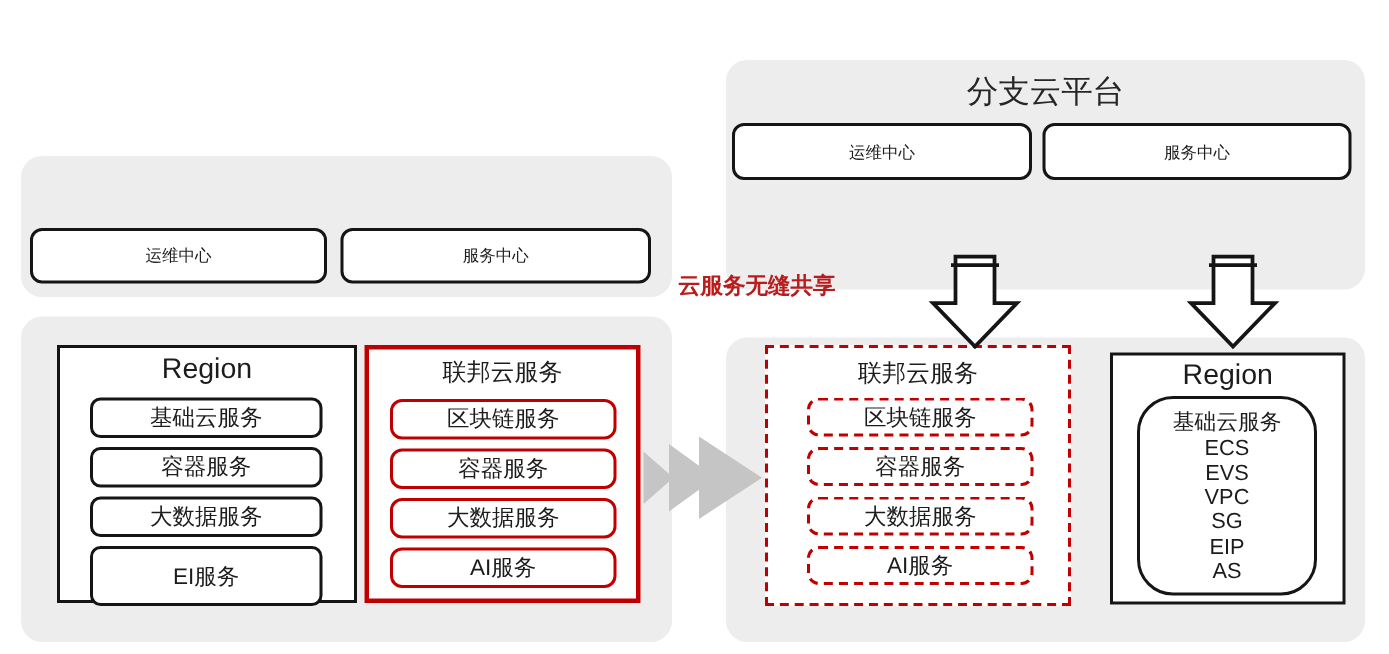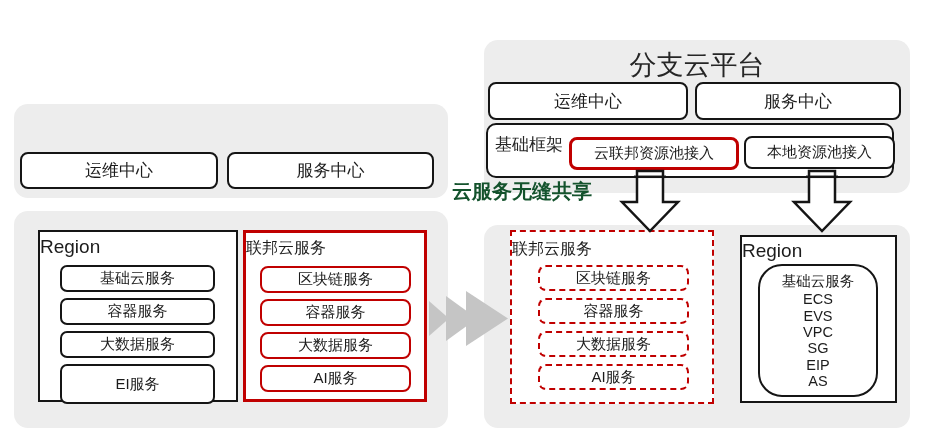--- a/index.html
+++ b/index.html
@@ -1,31 +1,31 @@
 <!DOCTYPE html>
 <html><head>
 <meta charset="utf-8">
 <style>
   html,body{margin:0;padding:0;background:#fff;}
   .canvas{position:relative;width:926px;height:436px;background:#fff;overflow:hidden;
           font-family:"Liberation Sans","DejaVu Sans",sans-serif;color:#1c1c1c;}
   .panel{position:absolute;background:#ededed;border-radius:14px;}
-  .panel-title{position:absolute;left:0;right:0;text-align:center;font-size:27px;color:#262626;}
+  .panel-title{position:absolute;left:0;right:0;text-align:center;font-size:21px;color:#262626;}
   .pill{position:absolute;background:#fff;border:2px solid #151515;border-radius:8px;
-        display:flex;align-items:center;justify-content:center;font-size:17px;}
+        display:flex;align-items:center;justify-content:center;font-size:11px;}
   .sqbox{position:absolute;background:#fff;border:2.5px solid #151515;box-sizing:border-box;}
-  .boxtitle{position:absolute;left:0;right:0;text-align:left;}
+  .boxtitle{position:absolute;left:0;right:0;text-align:center;}
   .item{position:absolute;background:#fff;display:flex;align-items:center;justify-content:center;
         font-size:15px;box-sizing:border-box;}
   .blk{border:2px solid #151515;border-radius:7px;}
   .red{border:2.5px solid #c00000;border-radius:8px;}
   .reddash{border:2.5px dashed #c00000;border-radius:8px;}
   .overlay{position:absolute;left:0;top:0;width:926px;height:436px;pointer-events:none;z-index:6;}
-  .annot{position:absolute;left:452px;top:181px;color:#14532d;font-weight:bold;
-         font-size:20px;line-height:20px;z-index:3;}
+  .annot{position:absolute;left:452px;top:181px;color:#b91c1c;font-weight:bold;
+         font-size:15px;line-height:20px;z-index:3;}
   .fw-label{position:absolute;left:7px;top:8px;font-size:17px;color:#262626;}
   .rgn-lines{position:absolute;display:flex;flex-direction:column;align-items:center;
              justify-content:space-between;font-size:14.5px;box-sizing:border-box;
              background:#fff;border:2.5px solid #151515;border-radius:24px;padding:6px 0;}
 </style>
 </head>
 <body>
 
 <div class="canvas">
 
@@ -51,25 +51,20 @@
       <div class="item red" style="left:14px;top:99px;width:151px;height:27px">大数据服务</div>
       <div class="item red" style="left:14px;top:132px;width:151px;height:27px">AI服务</div>
     </div>
   </div>
 
   <div class="panel" style="left:484px;top:40px;width:426px;height:153px">
     <div class="panel-title" style="top:7px">分支云平台</div>
     <div class="pill" style="left:4px;top:42px;width:196px;height:34px">运维中心</div>
     <div class="pill" style="left:211px;top:42px;width:202px;height:34px">服务中心</div>
 
-    <div class="sqbox" style="left:2px;top:83px;width:408px;height:55px;border-radius:10px">
-      <div class="fw-label">基础框架</div>
-      <div class="item red" style="left:81px;top:12px;width:170px;height:33px;border-width:3px">云联邦资源池接入</div>
-      <div class="item" style="left:256px;top:11px;width:151px;height:33px;border:2.5px solid #151515;border-radius:8px">本地资源池接入</div>
-    </div>
   </div>
 
   <div class="annot">
     <div>云服务无缝共享</div>
   </div>
 
   <div class="panel" style="left:484px;top:225px;width:426px;height:203px">
 
     <div class="sqbox" style="left:26px;top:5px;width:204px;height:174px;border:2.5px dashed #c00000">
       <div class="boxtitle" style="top:7px;font-size:16px">联邦云服务</div>

